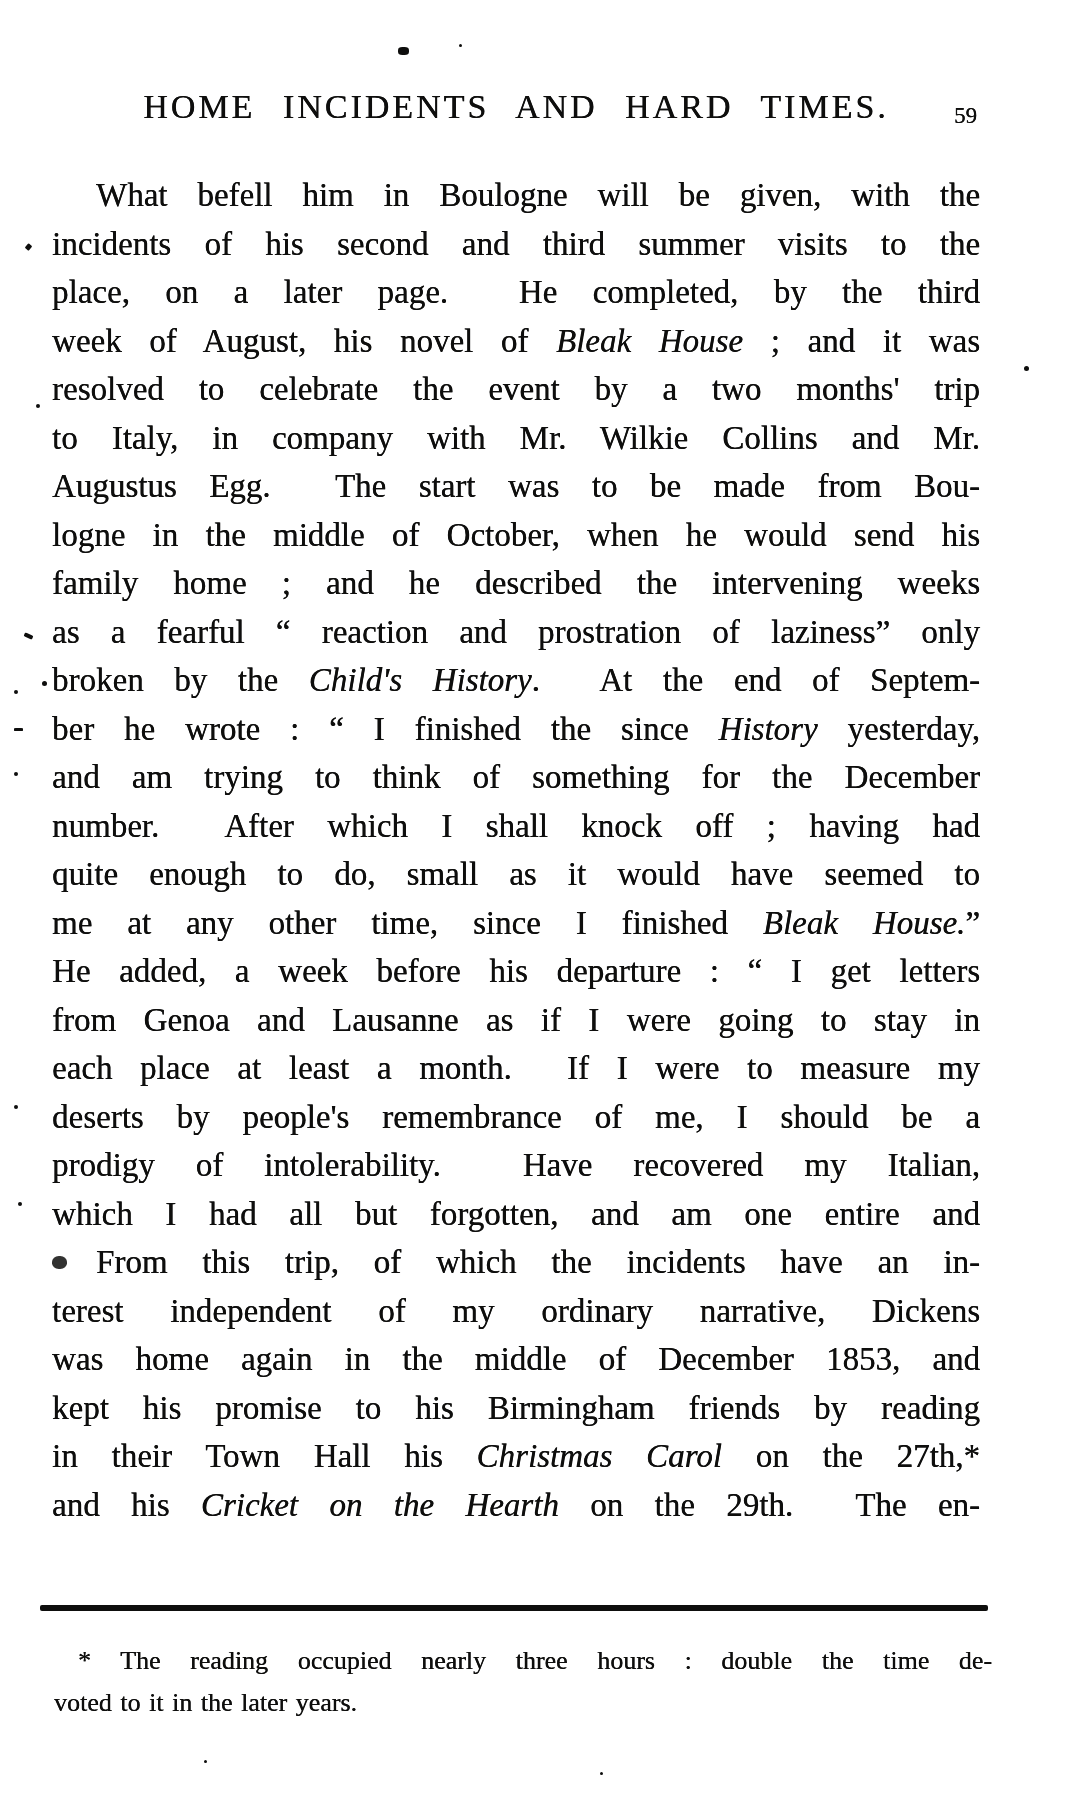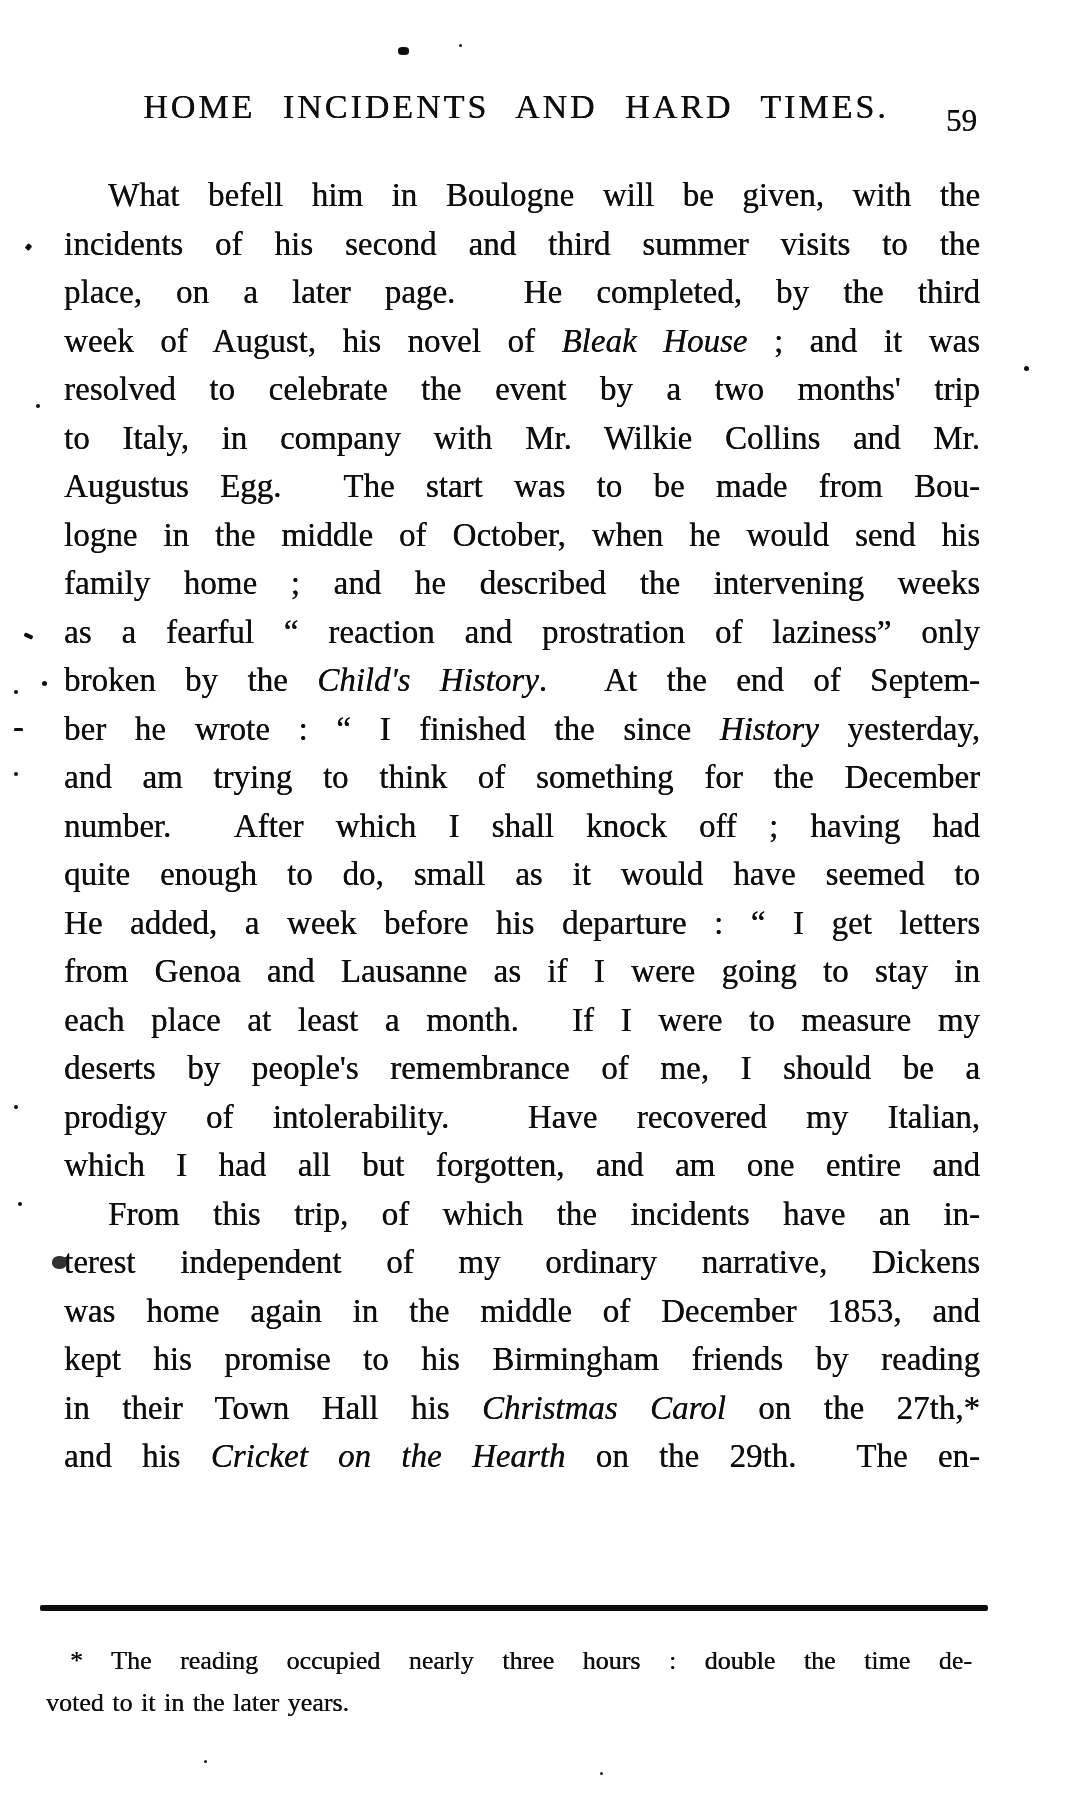--- a/index.html
+++ b/index.html
@@ -28,55 +28,54 @@
     font-size: 34px;
     letter-spacing: 3px;
     word-spacing: 16px;
     text-shadow: 0.3px 0 0 currentColor;
     white-space: nowrap;
   }
   .page-number {
     position: absolute;
     top: 103px;
     right: 88px;
-    font-size: 31px;
+    font-size: 23px;
     text-shadow: 0.3px 0 0 currentColor;
   }
   
   .body-text {
     position: absolute;
     left: 52px;
     top: 171px;
     width: 928px;
     font-size: 33px;
     line-height: 48.5px;
     word-spacing: 2px;
     text-shadow: 0.3px 0 0 currentColor;
   }
   .line {
     text-align: justify;
     text-align-last: justify;
-    margin-left: 12px;
   }
   .line.indent { text-indent: 44px; }
   .line.no-just { text-align-last: left; }
   .line i { font-style: italic; }
   
   .footnote-rule {
     position: absolute;
     left: 40px;
     top: 1605px;
     width: 948px;
     height: 6px;
     background: var(--ink, #0e0e0d);
     border-radius: 2px;
   }
   .footnote {
     position: absolute;
-    left: 34px;
+    left: 54px;
     top: 1640px;
     width: 938px;
     font-size: 26px;
     line-height: 42px;
     word-spacing: 2px;
     text-shadow: 0.3px 0 0 currentColor;
   }
   .footnote .line.indent { text-indent: 24px; }
   
   .speck {
@@ -105,20 +104,21 @@
       <div class="line"><span>to Italy, in company with Mr. Wilkie Collins and Mr.</span></div>
       <div class="line"><span>Augustus Egg.&nbsp; The start was to be made from Bou-</span></div>
       <div class="line"><span>logne in the middle of October, when he would send his</span></div>
       <div class="line"><span>family home ; and he described the intervening weeks</span></div>
       <div class="line"><span>as a fearful “ reaction and prostration of laziness” only</span></div>
       <div class="line"><span>broken by the </span><i>Child's History</i><span>.&nbsp; At the end of Septem-</span></div>
       <div class="line"><span>ber he wrote : “ I finished the since </span><i>History</i><span> yesterday,</span></div>
       <div class="line"><span>and am trying to think of something for the December</span></div>
       <div class="line"><span>number.&nbsp; After which I shall knock off ; having had</span></div>
       <div class="line"><span>quite enough to do, small as it would have seemed to</span></div>
+      <div class="line"><span>me at any other time, since I finished </span><i>Bleak House.</i><span>”</span></div>
       <div class="line"><span>He added, a week before his departure : “ I get letters</span></div>
       <div class="line"><span>from Genoa and Lausanne as if I were going to stay in</span></div>
       <div class="line"><span>each place at least a month.&nbsp; If I were to measure my</span></div>
       <div class="line"><span>deserts by people's remembrance of me, I should be a</span></div>
       <div class="line"><span>prodigy of intolerability.&nbsp; Have recovered my Italian,</span></div>
       <div class="line"><span>which I had all but forgotten, and am one entire and</span></div>
       <div class="line indent"><span>From this trip, of which the incidents have an in-</span></div>
       <div class="line"><span>terest independent of my ordinary narrative, Dickens</span></div>
       <div class="line"><span>was home again in the middle of December 1853, and</span></div>
       <div class="line"><span>kept his promise to his Birmingham friends by reading</span></div>

